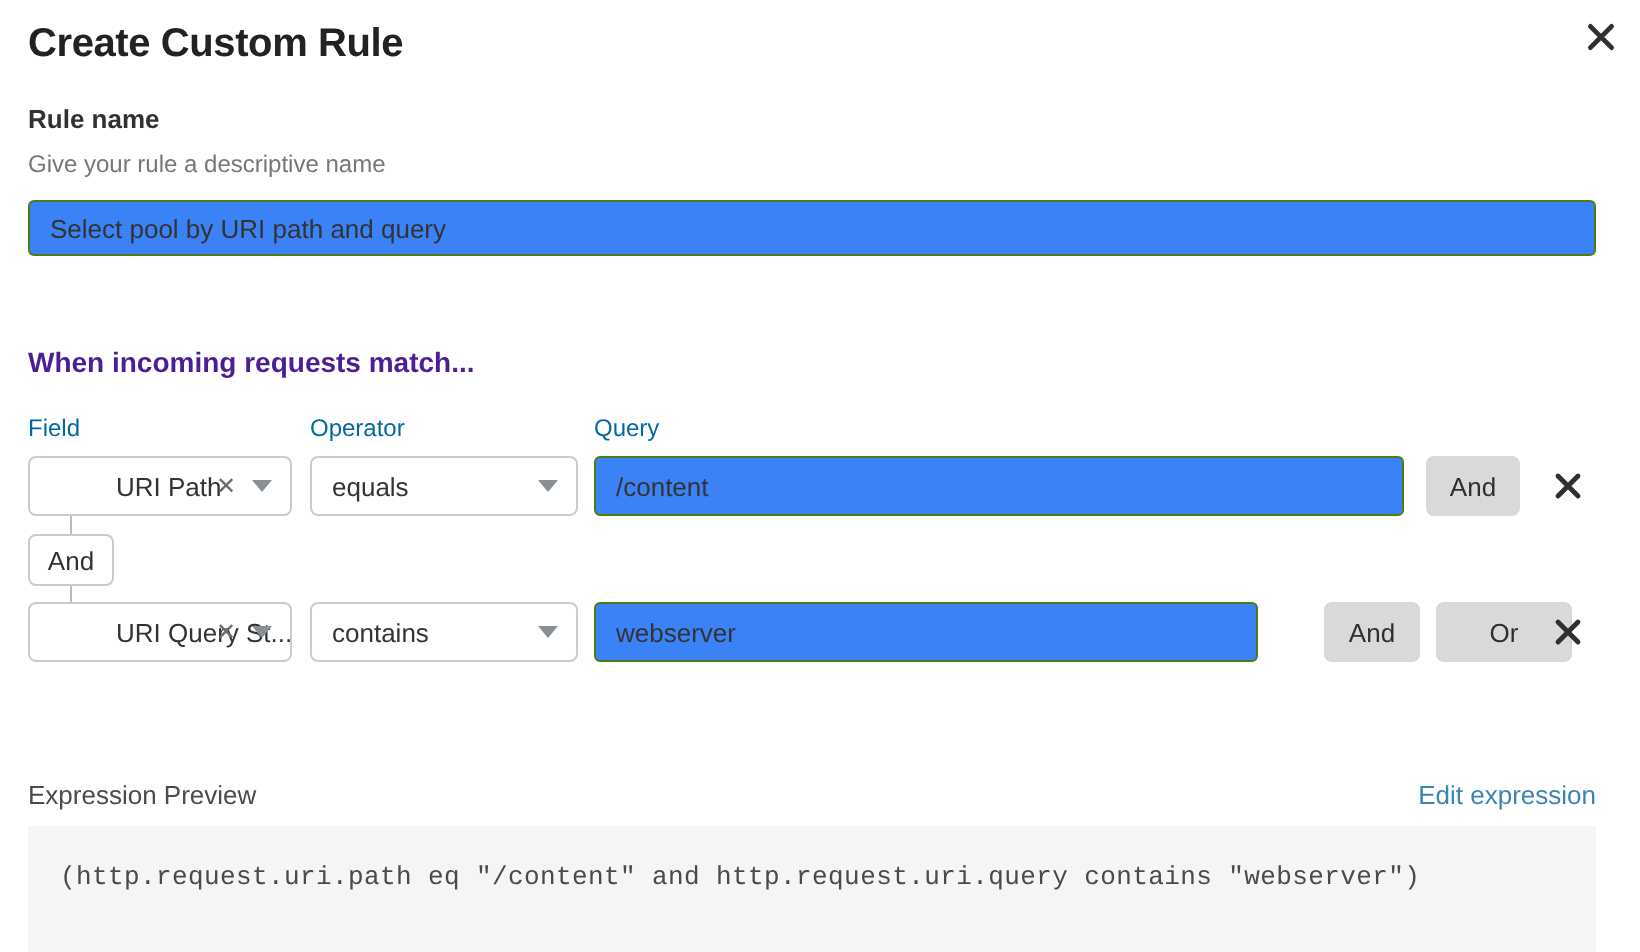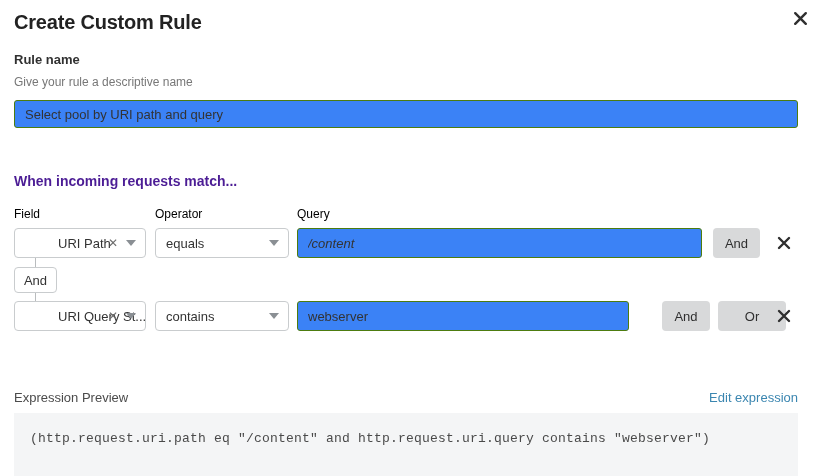--- a/index.html
+++ b/index.html
@@ -92,21 +92,21 @@
     top: 173px;
     font-size: 14px;
     font-weight: bold;
     color: #4c1d95;
   }
 
   .col-label {
     position: absolute;
     top: 207px;
     font-size: 12px;
-    color: #000000;
+    color: #0369a1;
   }
   #col-field    { left: 14px; }
   #col-operator { left: 155px; }
   #col-value    { left: 297px; }
 
   
   .cond-row {
     position: absolute;
     left: 0;
     width: 820px;
@@ -160,21 +160,21 @@
     border-right: 5px solid transparent;
     border-top: 6px solid #8a8f94;
   }
 
   .value-input {
     position: absolute;
     left: 297px;
     height: 30px;
     line-height: 28px;
   }
-  #value-input-0 { width: 405px; font-style: italic; }
+  #value-input-0 { width: 405px; }
   #value-input-1 { width: 332px; }
 
   .logic-btn {
     position: absolute;
     box-sizing: border-box;
     height: 30px;
     border: none;
     border-radius: 4px;
     background: #d8d9da;
     color: #2f2f2f;

